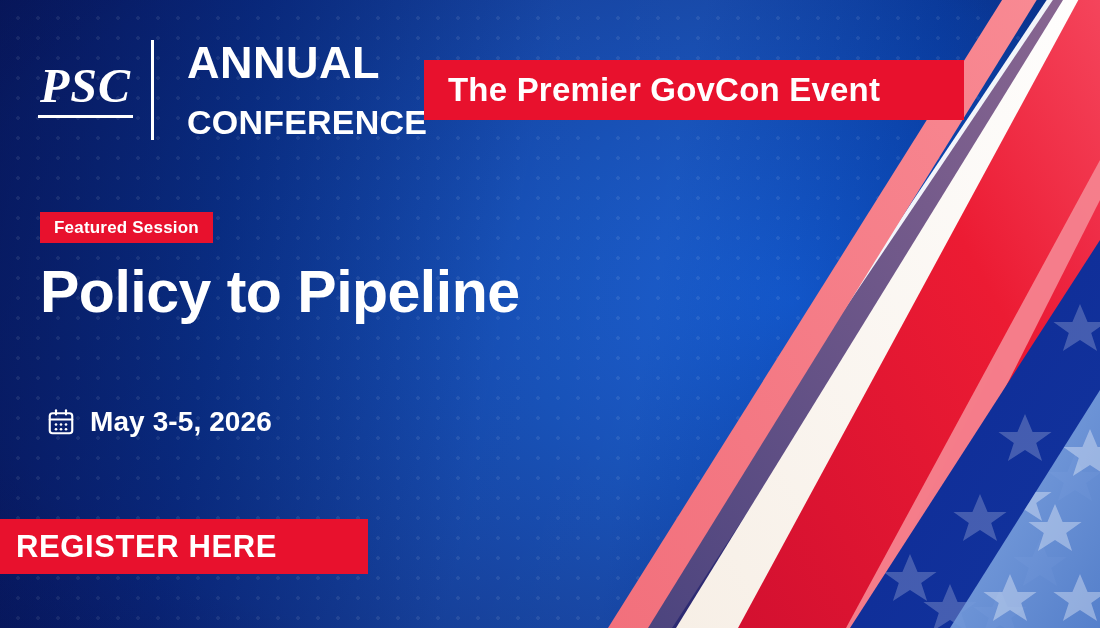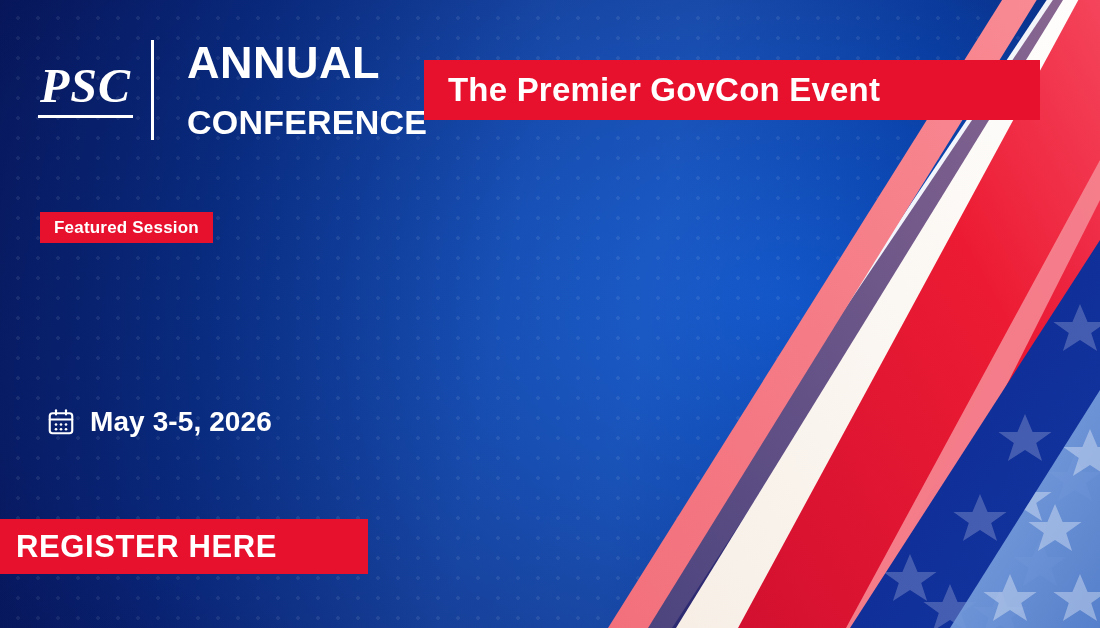--- a/index.html
+++ b/index.html
@@ -121,21 +121,21 @@
     color: #ffffff;
     margin-top: 20px;
   }
 
   
   .premier-banner {
     position: absolute;
     left: 424px;
     top: 60px;
     height: 60px;
-    width: 616px;
+    width: 540px;
     background: #e8112d;
     display: flex;
     align-items: center;
     padding-left: 24px;
   }
   .premier-banner .premier-text {
     color: #ffffff;
     font-weight: 700;
     font-size: 33px;
     letter-spacing: 0.2px;
@@ -340,20 +340,21 @@
   </div>
 
   <div class="premier-banner">
     <span class="premier-text">The Premier GovCon Event</span>
   </div>
 
   <div class="featured-badge">
     <span>Featured Session</span>
   </div>
 
+  <div class="headline">Policy to Pipeline</div>
 
   <div class="meta">
 
     <div class="meta-row">
       <span class="meta-icon">
         <svg width="30" height="30" viewBox="0 0 24 24" fill="none" stroke="#ffffff" stroke-width="1.7" stroke-linecap="round" stroke-linejoin="round">
           <rect x="3" y="5" width="18" height="16" rx="2.2"></rect>
           <line x1="3" y1="10" x2="21" y2="10"></line>
           <line x1="8" y1="2.6" x2="8" y2="6"></line>
           <line x1="16" y1="2.6" x2="16" y2="6"></line>

